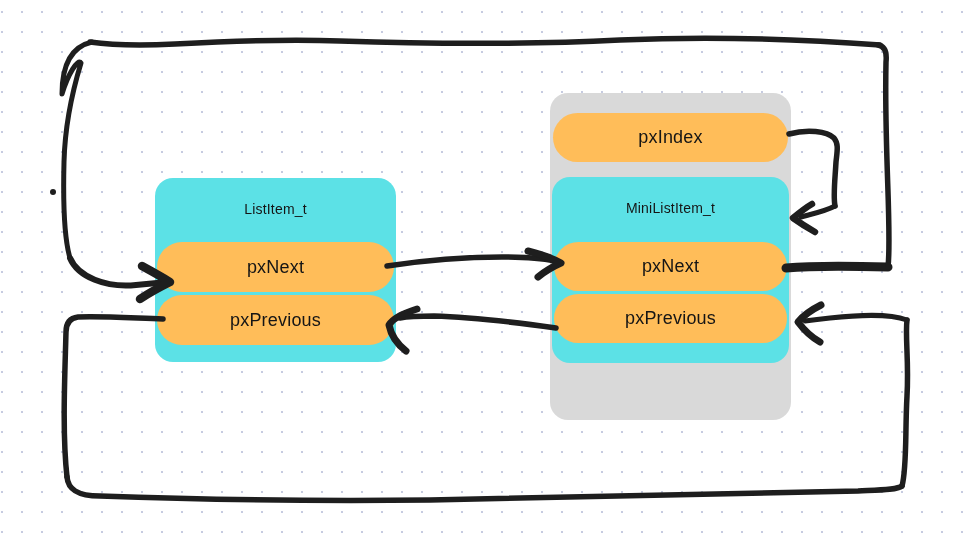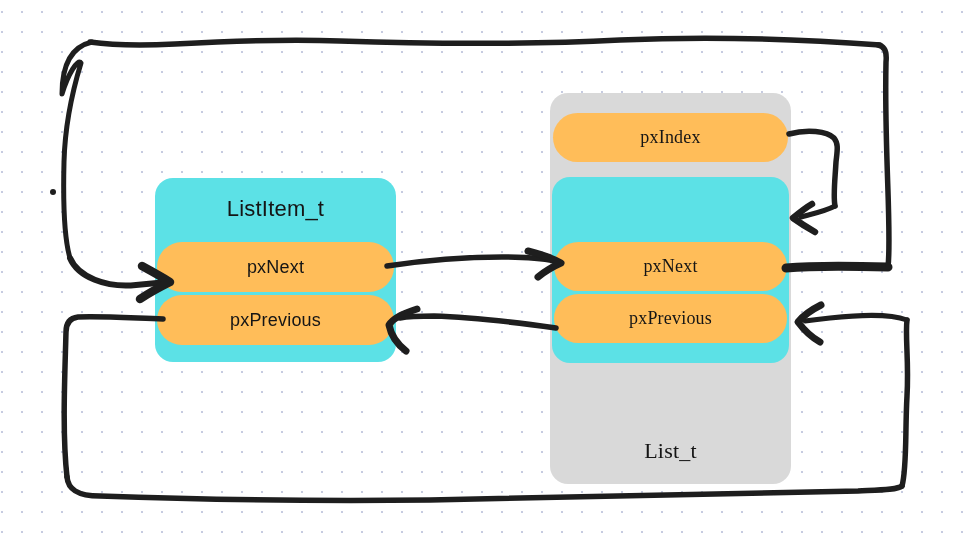--- a/index.html
+++ b/index.html
@@ -17,29 +17,29 @@
   .box{position:absolute;border-radius:18px;}
   .box.cyan{background:var(--cyan);}
   .box.gray{background:var(--gray);}
   .pill{
     position:absolute;background:var(--orange);border-radius:26px;
     display:flex;align-items:center;justify-content:center;
     font-size:18px;color:var(--text);letter-spacing:.2px;
   }
   .box-title{
     position:absolute;left:0;right:0;display:flex;align-items:center;justify-content:center;
-    font-size:22px;color:var(--text);letter-spacing:.2px;
+    font-size:14px;color:var(--text);letter-spacing:.2px;
   }
   
   #listitem-box{left:155px;top:178px;width:241px;height:184px;}
   #listitem-title{top:0;height:62px;}
   #listitem-pxnext{left:2px;top:64px;width:237px;height:50px;}
   #listitem-pxprevious{left:2px;top:117px;width:237px;height:50px;}
   
-  #list-box{left:550px;top:93px;width:241px;height:391px;font-family:Liberation Serif, serif;}
+  #list-box{left:550px;top:93px;width:241px;height:327px;}
   #list-pxindex{left:3px;top:20px;width:235px;height:49px;}
   #mini-box{left:2px;top:84px;width:237px;height:186px;border-radius:18px;background:var(--cyan);position:absolute;}
   #mini-title{top:0;height:62px;}
   #mini-pxnext{left:2px;top:65px;width:233px;height:49px;}
   #mini-pxprevious{left:2px;top:117px;width:233px;height:49px;}
   #list-outer-label{bottom:8px;height:50px;}
   
   #arrows{position:absolute;left:0;top:0;width:976px;height:536px;z-index:5;pointer-events:none;}
   #arrows path{fill:none;stroke:var(--ink);stroke-linecap:round;stroke-linejoin:round;}
   #arrows circle{fill:var(--ink);}
@@ -56,24 +56,24 @@
 
   <div class="box cyan" id="listitem-box">
     <div class="box-title" id="listitem-title">ListItem_t</div>
     <div class="pill" id="listitem-pxnext">pxNext</div>
     <div class="pill" id="listitem-pxprevious">pxPrevious</div>
   </div>
 
   <div class="box gray" id="list-box">
     <div class="pill" id="list-pxindex">pxIndex</div>
     <div id="mini-box">
+      <div class="box-title" id="mini-title">MiniListItem_t</div>
       <div class="pill" id="mini-pxnext">pxNext</div>
       <div class="pill" id="mini-pxprevious">pxPrevious</div>
     </div>
-    <div class="box-title" id="list-outer-label">List_t</div>
   </div>
 
   <svg id="arrows" viewBox="0 0 976 536" aria-hidden="true">
 
     <g>
       <path d="M 786 268 C 818 265 856 266 888 267" stroke-width="9"></path>
       <path d="M 888 267 C 892 232 884 150 886 62 C 887 52 885 46 878 45" stroke-width="5.5"></path>
       <path d="M 880 45 C 800 39 710 36 620 40 C 520 45 430 44 340 41 C 290 39 230 41 175 44 C 135 46 104 44 90 42" stroke-width="5.5"></path>
       <path d="M 92 42 C 70 47 62 68 62 94 C 68 74 78 58 81 63 C 74 86 65 122 64 162 C 63 202 64 238 70 258" stroke-width="5"></path>
       <path d="M 70 258 C 78 277 106 288 136 285 C 148 284 158 283 167 282" stroke-width="6"></path>

